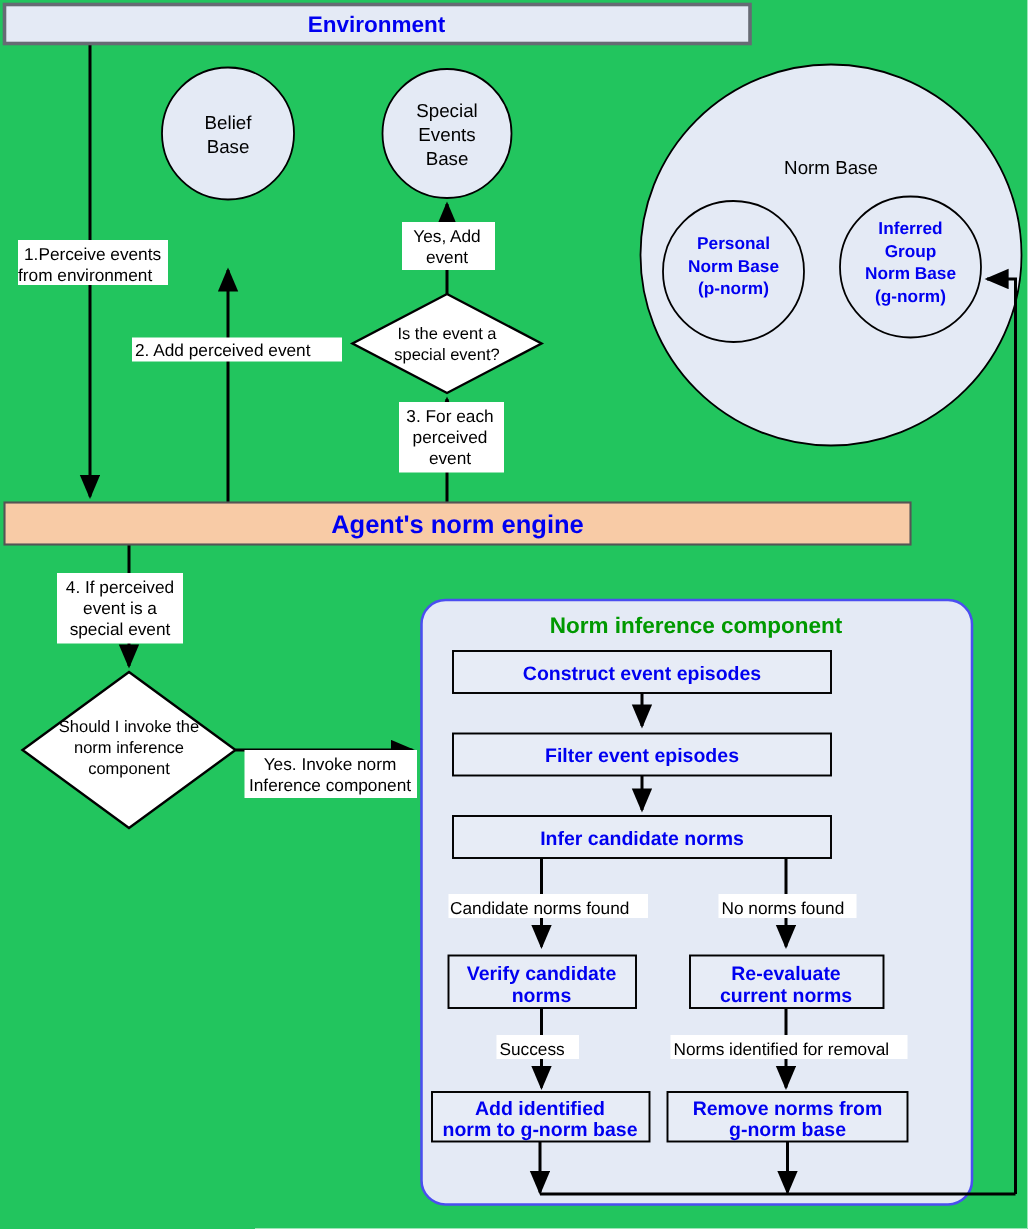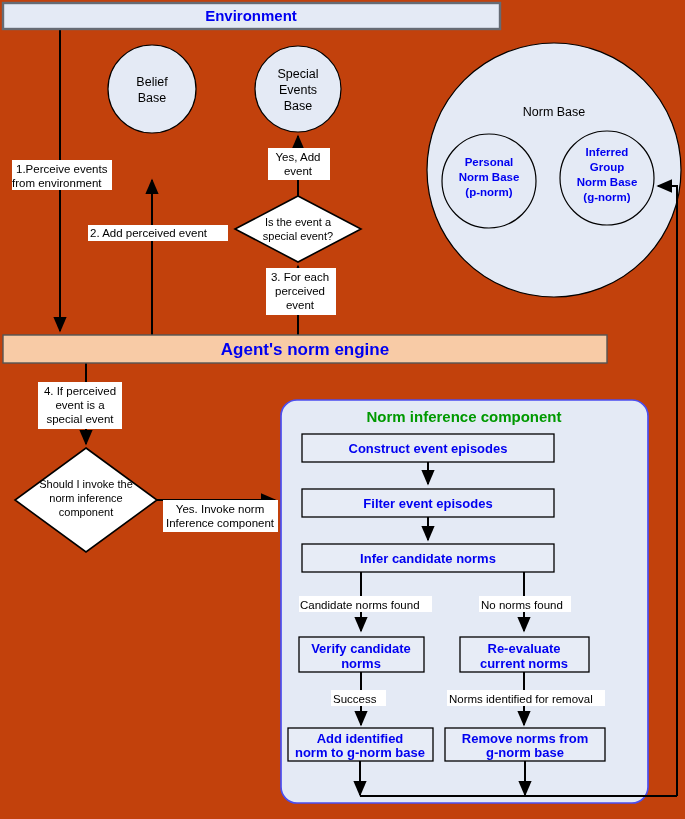--- a/index.html
+++ b/index.html
@@ -9,21 +9,21 @@
     background: #ffffff;
   }
   body {
     font-family: "Liberation Sans", sans-serif;
   }
   #diagram-root {
     position: relative;
     width: 685px;
     height: 819px;
     overflow: hidden;
-    background: #c2410c;
+    background: #22c55e;
   }
   svg#diagram-svg {
     position: absolute;
     left: 0;
     top: 0;
     width: 685px;
     height: 819px;
   }
   .shape-fill-blue { fill: #e4eaf5; stroke: #000000; stroke-width: 1.2; }
   .shape-fill-peach { fill: #f8cba6; stroke: #555555; stroke-width: 1.4; }

